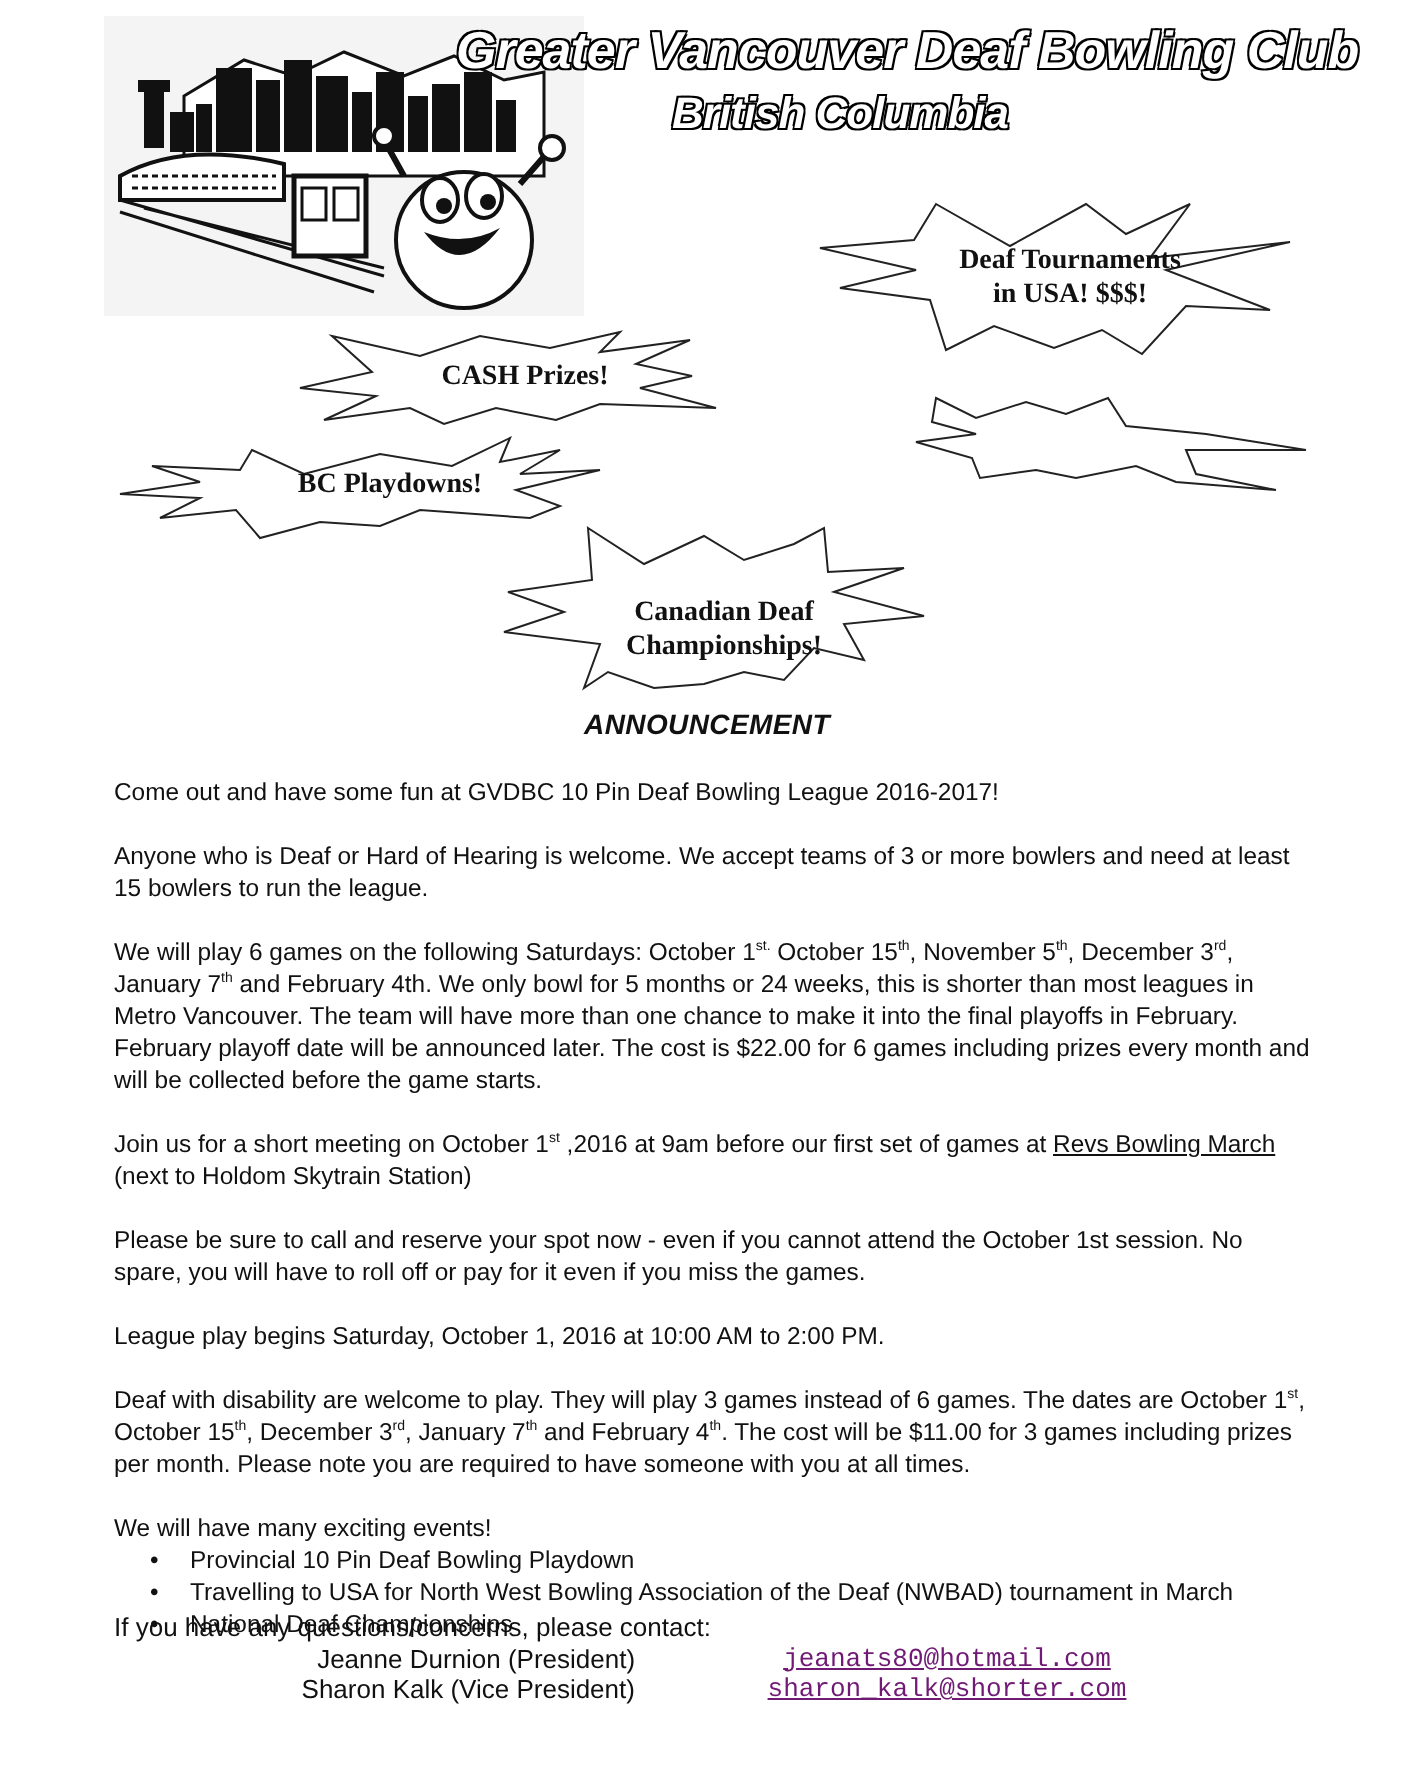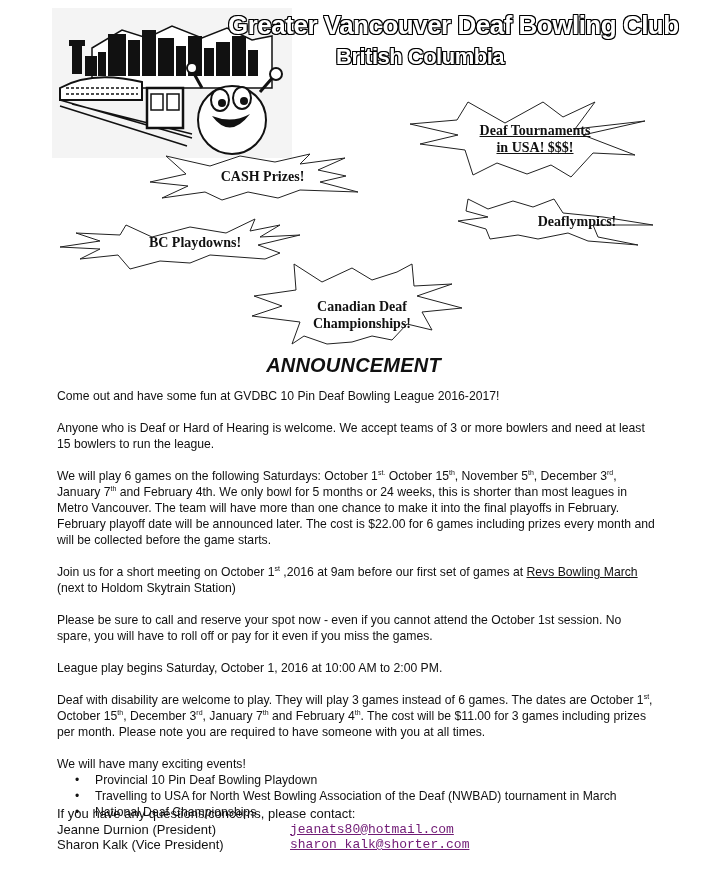--- a/index.html
+++ b/index.html
@@ -1,43 +1,43 @@
 <!DOCTYPE html>
 <html><head>
 <meta charset="utf-8">
 <style>
   html, body { margin: 0; padding: 0; background: #ffffff; }
   body { width: 707px; height: 893px; position: relative; overflow: hidden;
          font-family: "Liberation Sans", sans-serif; color: #111; }
   .abs { position: absolute; }
   .logo { left: 52px; top: 8px; width: 535px; height: 150px; }
   .logo-title { position: absolute; font-family: "Liberation Sans", sans-serif;
-    font-weight: bold; color: #fff;
+    font-style: italic; font-weight: bold; color: #fff;
     -webkit-text-stroke: 1.4px #000; paint-order: stroke fill;
     text-shadow: 0 0 1px #000, 1px 1px 0 #000, -1px -1px 0 #000, 1px -1px 0 #000, -1px 1px 0 #000;
     letter-spacing: -0.5px; white-space: nowrap; }
   .logo-line1 { left: 176px; top: 2px; font-size: 26px; }
   .logo-line2 { left: 284px; top: 36px; font-size: 22px; }
   .burst { position: absolute; }
   .burst svg { position: absolute; left: 0; top: 0; overflow: visible; }
   .burst-text { position: absolute; left: 0; right: 0; text-align: center;
     font-family: "Liberation Serif", serif; font-weight: bold; font-size: 14px;
     line-height: 17px; color: #111; }
   .heading { left: 0; width: 707px; top: 354px; text-align: center;
     font-family: "Liberation Sans", sans-serif; font-weight: bold; font-style: italic;
-    font-size: 20px; letter-spacing: 0.2px; }
+    font-size: 14px; letter-spacing: 0.2px; }
   .body { left: 57px; top: 388px; width: 600px; font-size: 12.2px; line-height: 16px; }
   .body p { margin: 0 0 16px 0; }
   .body sup { font-size: 7px; line-height: 0; vertical-align: 5px; }
   .u { text-decoration: underline; }
   .list { margin: 0 0 0 0; padding: 0; list-style: none; }
   .list li { position: relative; padding-left: 38px; }
   .list li::before { content: "•"; position: absolute; left: 18px; top: 0; }
   .contacts { left: 57px; top: 806px; font-size: 13px; line-height: 15.5px; width: 600px; }
-  .row { display: flex; }
+  .row { display: flex; justify-content: center; }
   .row .name { width: 233px; }
   .row a { color: #701a75; text-decoration: underline; font-family: Liberation Mono, monospace; }
 </style>
 </head>
 <body>
 
 <div class="abs logo">
   <svg width="240" height="150" viewBox="0 0 240 150" style="position:absolute;left:0;top:0;">
     <rect x="0" y="0" width="240" height="150" fill="#f4f4f4"></rect>
 
@@ -80,42 +80,39 @@
     <circle cx="224" cy="66" r="6" fill="#fff" stroke="#111" stroke-width="2"></circle>
   </svg>
   <div class="logo-title logo-line1">Greater Vancouver Deaf Bowling Club</div>
   <div class="logo-title logo-line2">British Columbia</div>
 </div>
 
 <div class="burst" style="left:405px;top:95px;width:300px;height:80px;">
   <svg width="300" height="80">
     <polygon points="63,7 100,28 138,7 158,22 190,7 170,34 240,26 178,40 230,60 188,58 166,82 146,70 122,79 92,68 68,80 60,55 15,49 53,40 5,29 52,25" fill="#fff" stroke="#222" stroke-width="1"></polygon>
   </svg>
-  <div class="burst-text" style="top:27px;left:-40px;text-decoration:underline;">
+  <div class="burst-text" style="top:27px;left:-40px;">
     <div>Deaf Tournaments</div>
       <div>in USA! $$$!</div>
   </div>
 </div>
 
-<div class="burst" style="left:150px;top:152px;width:240px;height:60px;">
+<div class="burst" style="left:150px;top:164px;width:240px;height:60px;">
   <svg width="240" height="60">
     <polygon points="16,4 60,14 90,4 125,10 160,2 150,12 195,6 168,18 196,24 170,30 208,40 150,38 128,46 98,40 72,48 55,40 12,46 38,34 0,30 36,22" fill="#fff" stroke="#222" stroke-width="1"></polygon>
   </svg>
   <div class="burst-text" style="top:16px;left:-15px;">
     <div>CASH Prizes!</div>
   </div>
 </div>
 
 <div class="burst" style="left:458px;top:195px;width:240px;height:60px;">
   <svg width="240" height="60">
     <polygon points="10,4 30,14 55,6 75,12 96,4 105,18 145,22 195,30 135,30 140,42 180,50 130,46 110,38 80,44 60,40 32,44 28,34 0,26 30,22 8,16" fill="#fff" stroke="#222" stroke-width="1"></polygon>
   </svg>
-  <div class="burst-text" style="top:18px;left:-2px;">
-    <div>Deaflympics!</div>
-  </div>
 </div>
 
 <div class="burst" style="left:60px;top:215px;width:290px;height:60px;">
   <svg width="290" height="60">
     <polygon points="66,10 92,22 130,12 166,18 195,4 190,16 220,10 200,22 240,20 198,30 220,38 205,44 150,40 130,48 100,46 70,54 58,40 20,44 40,34 0,32 40,26 16,18 60,20" fill="#fff" stroke="#222" stroke-width="1"></polygon>
   </svg>
   <div class="burst-text" style="top:19px;left:-20px;">
     <div>BC Playdowns!</div>
   </div>
 </div>

